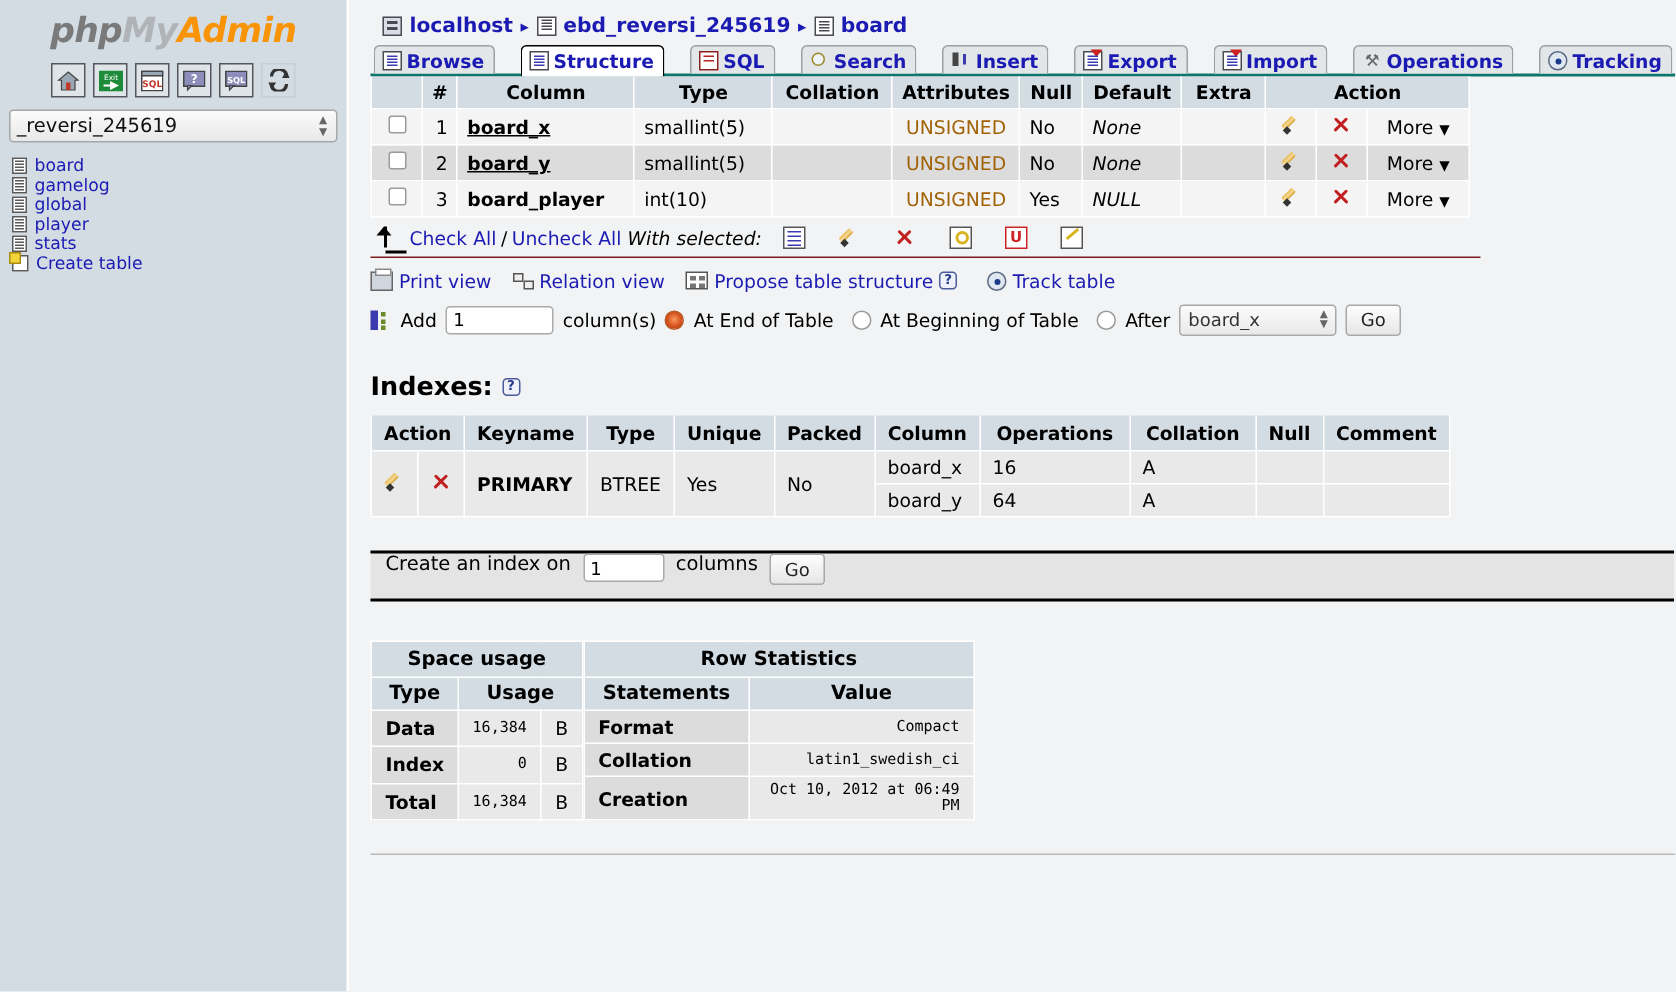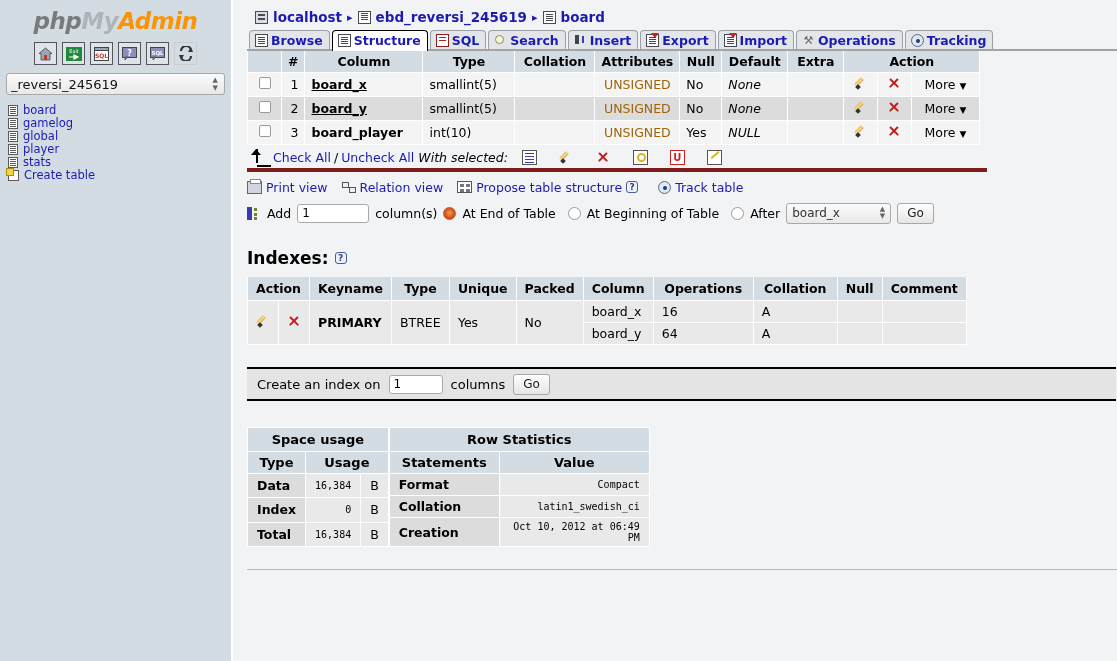--- a/index.html
+++ b/index.html
@@ -132,22 +132,23 @@
   .ico-tbl { background: #fff; }
   .ico-tbl::after {
     content:""; position:absolute; left:2px; top:2px; width:7px; height:1px;
     background:#4a4a52; box-shadow:0 2px 0 #4a4a52, 0 4px 0 #4a4a52, 0 6px 0 #4a4a52;
   }
 
   
   .tabs {
     display: flex; align-items: flex-end;
     height: 21px; margin-top: 2px;
-    border-bottom: 2px solid #a3a3a3;
+    border-bottom: 2px solid #0f766e;
     padding-left: 2px;
+    justify-content: space-between;
   }
   .tab {
     display: flex; align-items: center; gap: 3px;
     height: 19px;
     padding: 0 6px 0 5px;
     margin-right: 2px;
     background: #e3e6e8;
     border: 1px solid #9aa0a6;
     border-bottom: none;
     border-radius: 4px 4px 0 0;
@@ -268,21 +269,21 @@
     width:12px; height:2.4px; background:#c22020; border-radius:1px;
   }
   .ico-x::before { transform: rotate(45deg); }
   .ico-x::after  { transform: rotate(-45deg); }
 
   
   .with-sel-bar {
     display: flex; align-items: center; gap: 0;
     height: 26px; margin-top: 1px;
     font-size: 12.5px;
-    border-bottom: 4px solid #7f1d1d;
+    border-bottom: 1px solid #7f1d1d;
     width: 740px;
   }
   .arrow-up {
     width: 26px; height: 20px; position: relative; flex: 0 0 26px;
   }
   .arrow-up::before {
     content:""; position:absolute; left:9px; top:2px;
     width:2px; height:14px; background:#000;
   }
   .arrow-up::after {
@@ -407,21 +408,21 @@
   table.idx td.lft { text-align: left; }
   .idx-key { font-weight: bold; }
 
   
   .create-idx {
     margin-top: 22px;
     border-top: 2px solid #000;
     border-bottom: 2px solid #000;
     background: #e4e4e4;
     height: 34px;
-    display: flex; align-items: center; gap: 8px;
+    display: flex; gap: 8px;
     padding: 0 10px;
     font-size: 13px;
     width: 869px;
   }
 
   
   .stats-wrap { display: flex; margin-top: 26px; gap: 0; }
   table.stat { border-collapse: collapse; font-size: 12.5px; }
   table.stat caption, table.stat th.cap {
     background: #d3dce3; font-weight: bold; text-align: center;

